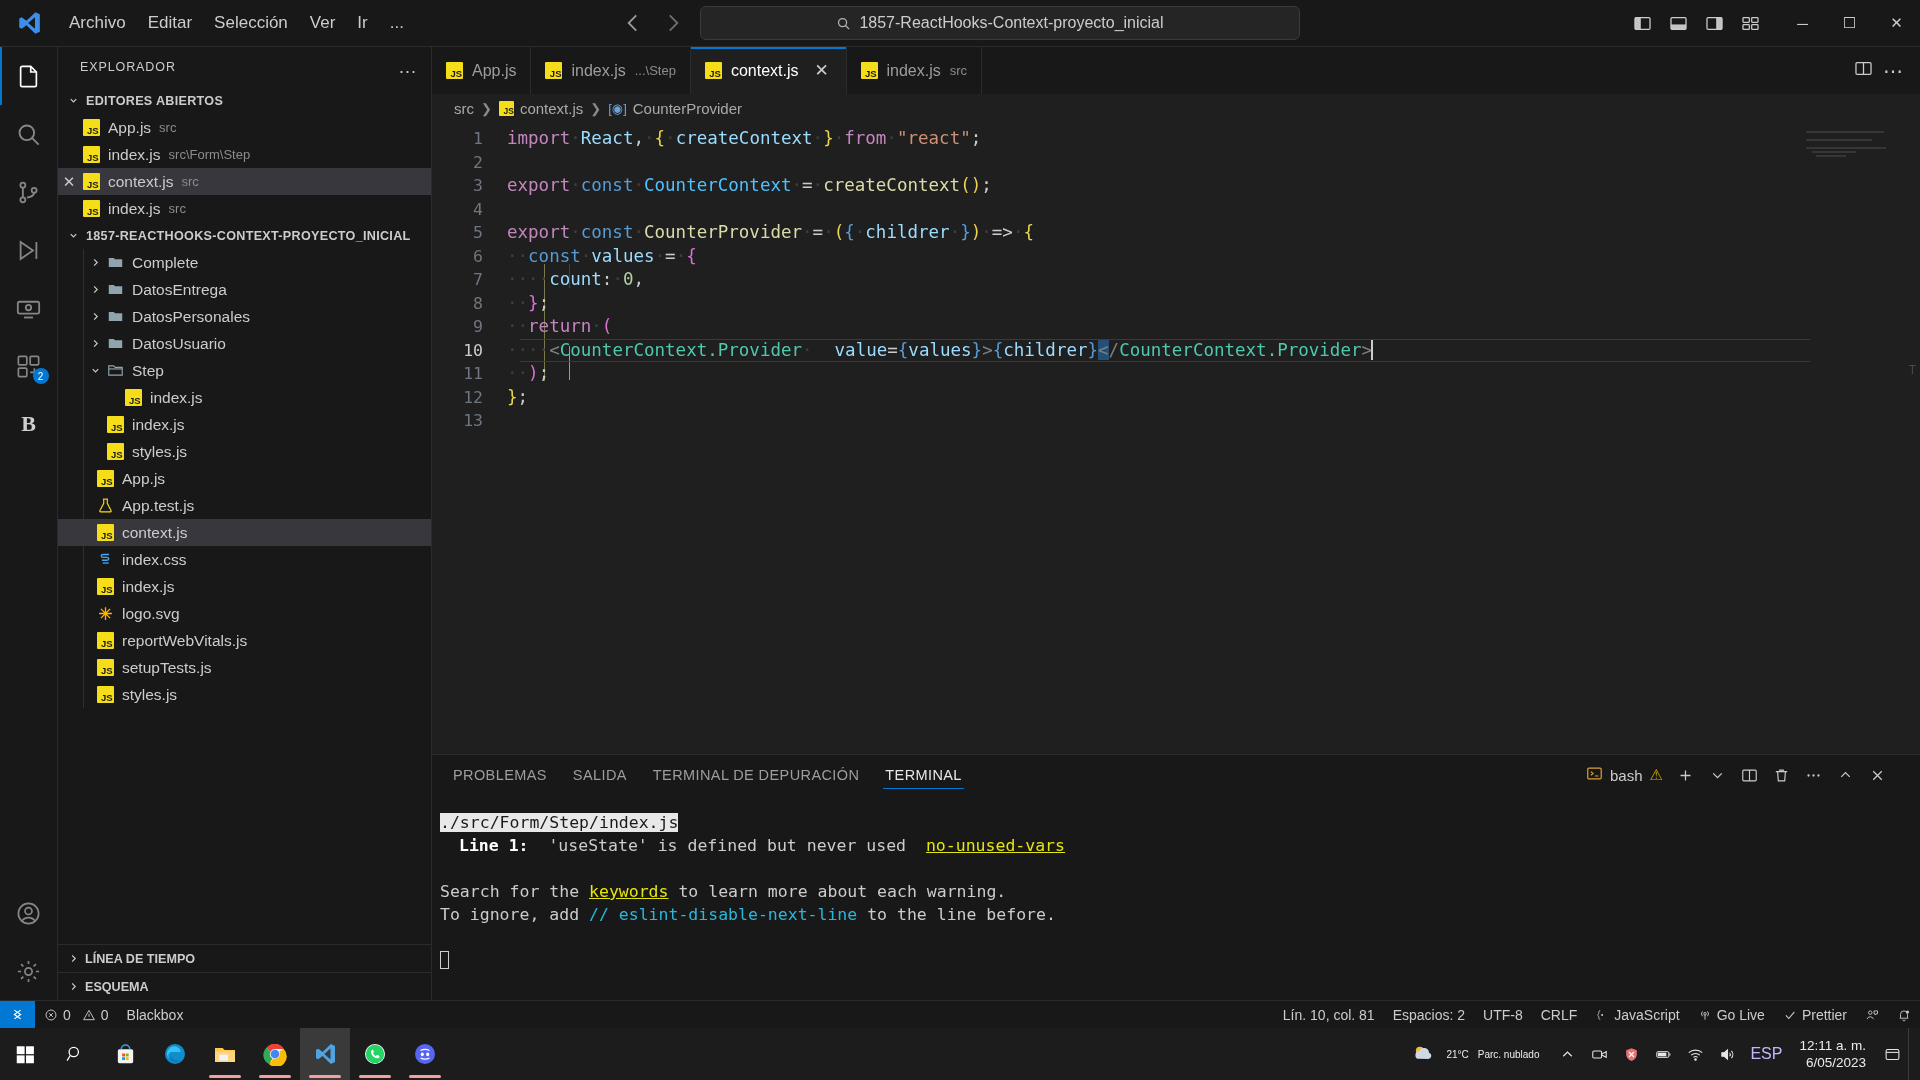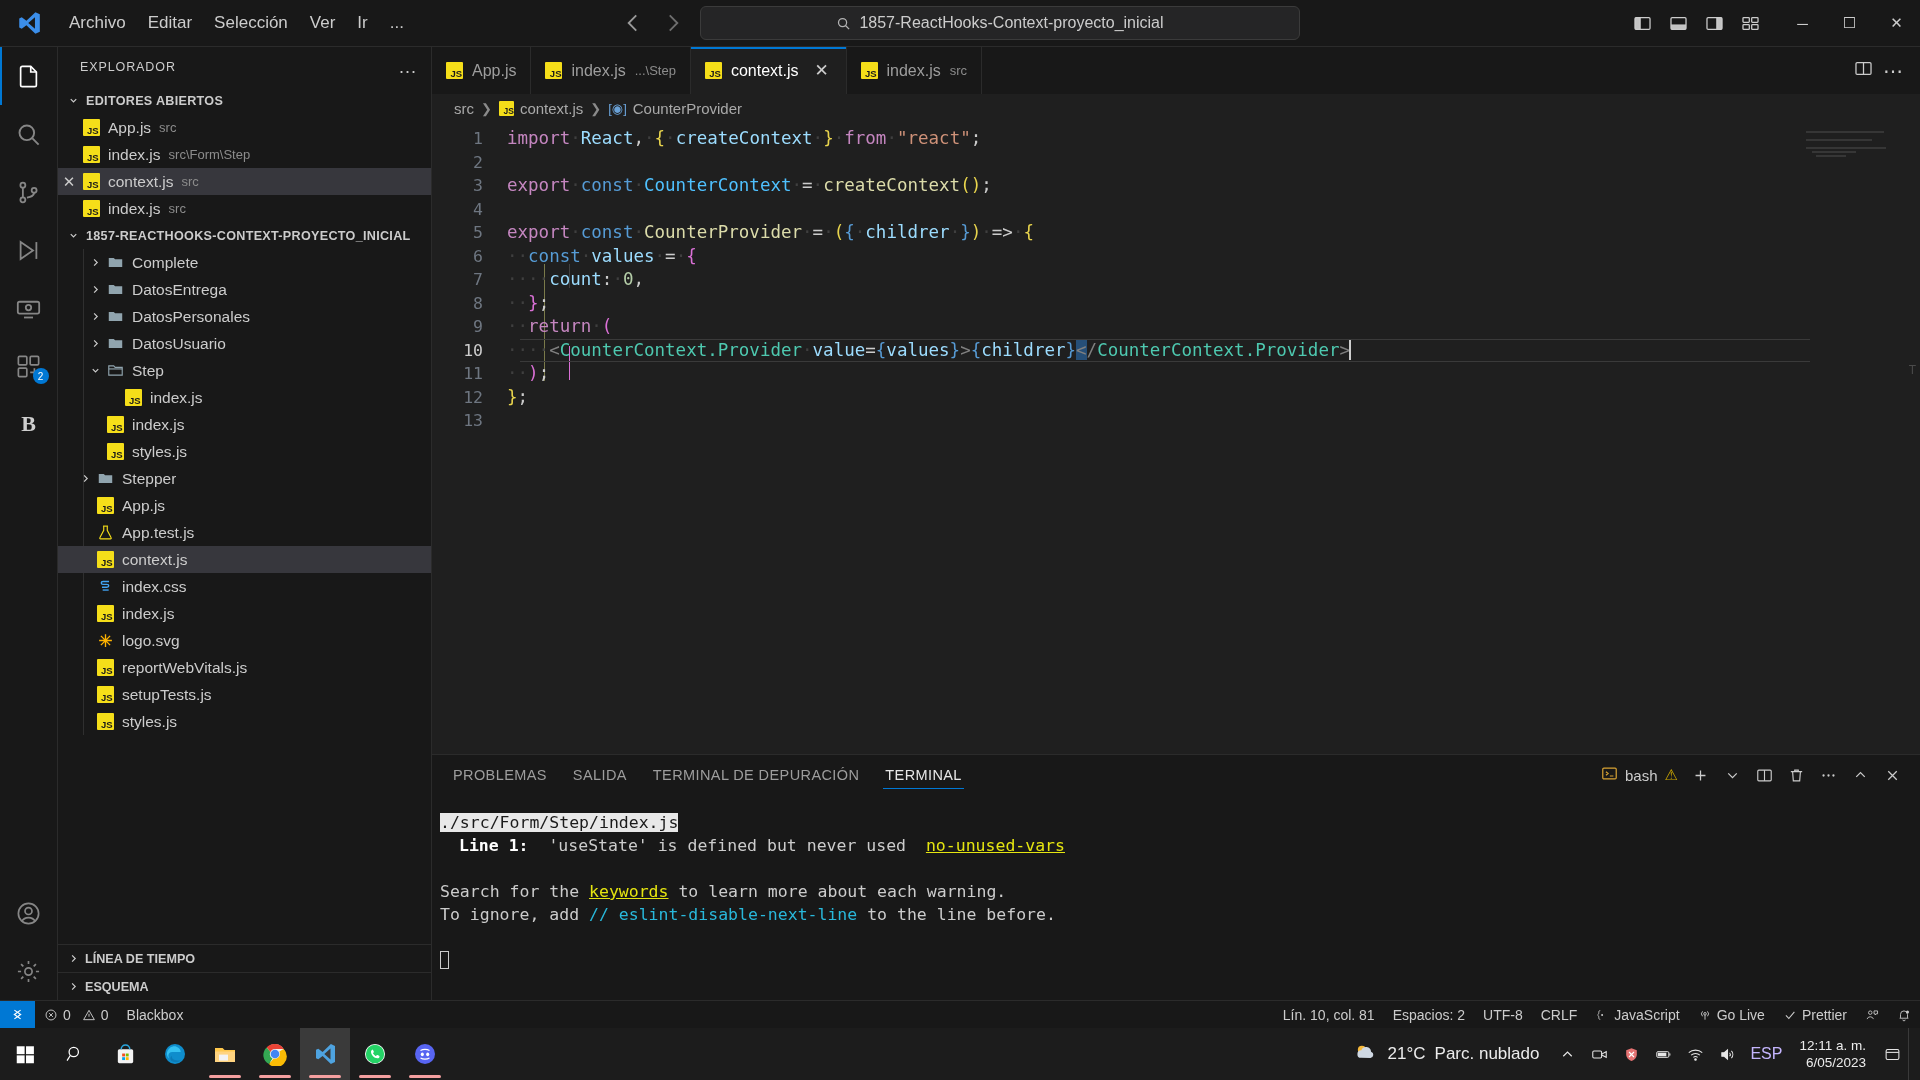--- a/index.html
+++ b/index.html
@@ -171,21 +171,21 @@
   .v-blue { color:#9cdcfe; }
   .t-cls { color:#4fc1ff; }
   .fn { color:#dcdcaa; }
   .str { color:#ce9178; }
   .num { color:#b5cea8; }
   .punct { color:#cccccc; }
   .br-y { color:#e8d44d; }
   .br-p { color:#da70d6; }
   .br-b { color:#579bd5; }
   .jsx-tag { color:#4ec9b0; }
-  .jsx-attr { color:#9cdcfe; }
+  .jsx-attr { color:#9cdcfe;margin-left:22px; }
   .jsx-brk { color:#808080; }
   .guide {
     position:absolute; top:0; bottom:0; width:1px; background:#404040;
   }
   .guide.active { background:#7a7a4a; }
   .cursor-caret {
     display:inline-block; width:2px; height:20px; background:#cccccc; vertical-align:-4px;
     margin:0 -1px;
   }
   .sel-hl { background:#264f78; }
@@ -200,21 +200,21 @@
   .panel-head { height:40px; display:flex; align-items:center; padding-left:0; }
   .ptabs { display:flex; align-items:center; gap:0; }
   .ptab {
     font-size:14.5px; letter-spacing:.4px; color:#9d9d9d; padding:0 13px; height:40px;
     display:flex; align-items:center; position:relative;
   }
   .ptab.active { color:#e7e7e7; }
   .ptab.active::after {
     content:""; position:absolute; left:11px; right:11px; bottom:6px; height:1.5px; background:#0078d4;
   }
-  .panel-actions { margin-left:auto; display:flex; align-items:center; gap:5px; padding-right:14px; }
+  .panel-actions { margin-left:auto; display:flex; align-items:center; gap:5px; padding-right:29px; }
   .pa {
     height:28px; display:flex; align-items:center; justify-content:center; gap:6px;
     color:#cccccc; padding:0 5px;
   }
   .pa svg { width:17px; height:17px; }
   .bash-chip { display:flex; align-items:center; gap:7px; font-size:15px; color:#cccccc; padding-right:4px;}
   .warn-tri { color:#cca700; font-size:15px; }
   .term-body {
     flex:1; padding:16px 0 0 8px; overflow:hidden;
     font-family:"DejaVu Sans Mono","Liberation Mono",monospace;
@@ -252,21 +252,21 @@
     position:relative;
   }
   .tbk-btn.open::after {
     content:""; position:absolute; bottom:2px; left:9px; right:9px; height:3px;
     background:#f5a0a0; border-radius:2px;
   }
   .tbk-btn.focus { background:#3a3a3a; }
   .tbk-right { margin-left:auto; display:flex; align-items:center; gap:0; padding-right:4px; }
   .tray-ic { width:32px; height:52px; display:flex; align-items:center; justify-content:center; color:#c4b5fd; }
   .tray-ic svg { width:17px; height:17px; }
-  .weather { display:flex; align-items:center; gap:9px; padding:0 12px; height:52px; font-size:17px; color:#ececec; }
+  .weather { display:flex; align-items:center; gap:9px; padding:0 12px; height:52px; font-size:10px; color:#ececec; }
   .clock { display:flex; flex-direction:column; align-items:flex-end; justify-content:center; height:52px; padding:0 10px; font-size:13.5px; line-height:17px; color:#ececec;}
   .showdesk { width:8px; height:52px; border-left:1px solid #3a3a3a; }
 </style>
 </head>
 <body>
 
 <div class="app">
 
   <div class="titlebar">
     <div class="tb-logo">
@@ -561,34 +561,20 @@
         </div>
 
         <div class="row">
           <span style="width:46px;flex:0 0 46px"></span>
           <span class="fi">
               <span class="jsicon">JS</span>
             </span>
           <span class="lbl">styles.js</span>
         </div>
 
-        <div class="row">
-          <span style="width:18px;flex:0 0 18px"></span>
-          <span class="twisty">
-            <svg viewBox="0 0 16 16" fill="none" stroke="currentColor" stroke-width="1.7">
-                <path d="M6 3.5 10.5 8 6 12.5"></path>
-              </svg>
-          </span>
-          <span class="fi">
-            <svg viewBox="0 0 24 24" width="17" height="17">
-                <path fill="#90a4ae" d="M2.5 5.5h7l2 2h10v11h-19z"></path>
-              </svg>
-          </span>
-          <span class="lbl">Stepper</span>
-        </div>
 
 
         <div class="row">
           <span style="width:36px;flex:0 0 36px"></span>
           <span class="fi">
               <span class="jsicon">JS</span>
             </span>
           <span class="lbl">App.js</span>
         </div>
 

